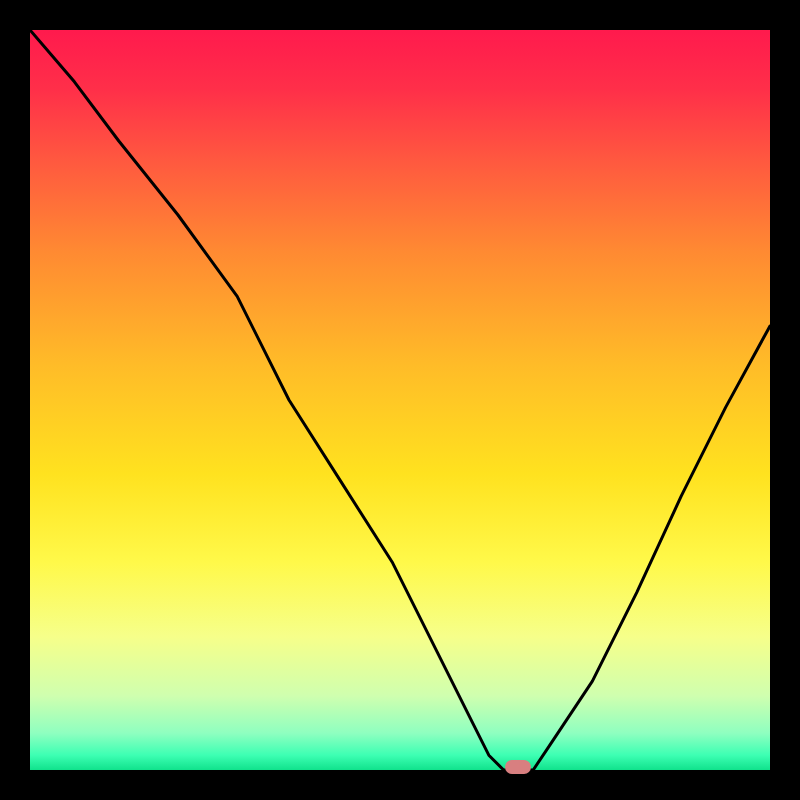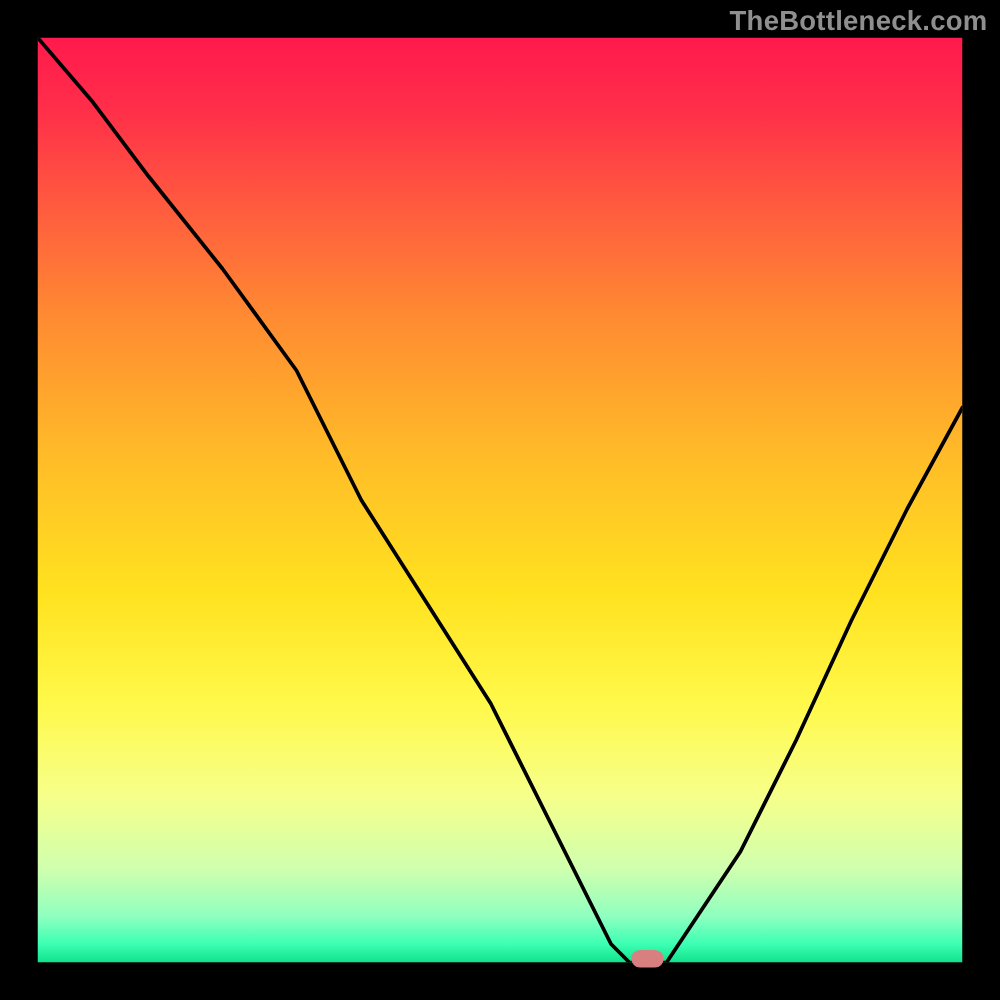--- a/index.html
+++ b/index.html
@@ -57,21 +57,20 @@
     font-weight: 700;
     color: #8f8f8f;
     letter-spacing: 0.2px;
   }
 </style>
 </head>
 <body>
 
 <div class="frame">
 
-  <div class="watermark">TheBottleneck.com</div>
 
   <div class="plot-area">
 
     <svg class="gradient-bg" viewBox="0 0 740 740" preserveAspectRatio="none">
       <defs>
         <linearGradient id="bg-grad" x1="0" y1="0" x2="0" y2="1">
             <stop offset="0%" stop-color="#ff1a4d"></stop>
             <stop offset="8%" stop-color="#ff2f49"></stop>
             <stop offset="18%" stop-color="#ff5a3f"></stop>
             <stop offset="30%" stop-color="#ff8a32"></stop>

